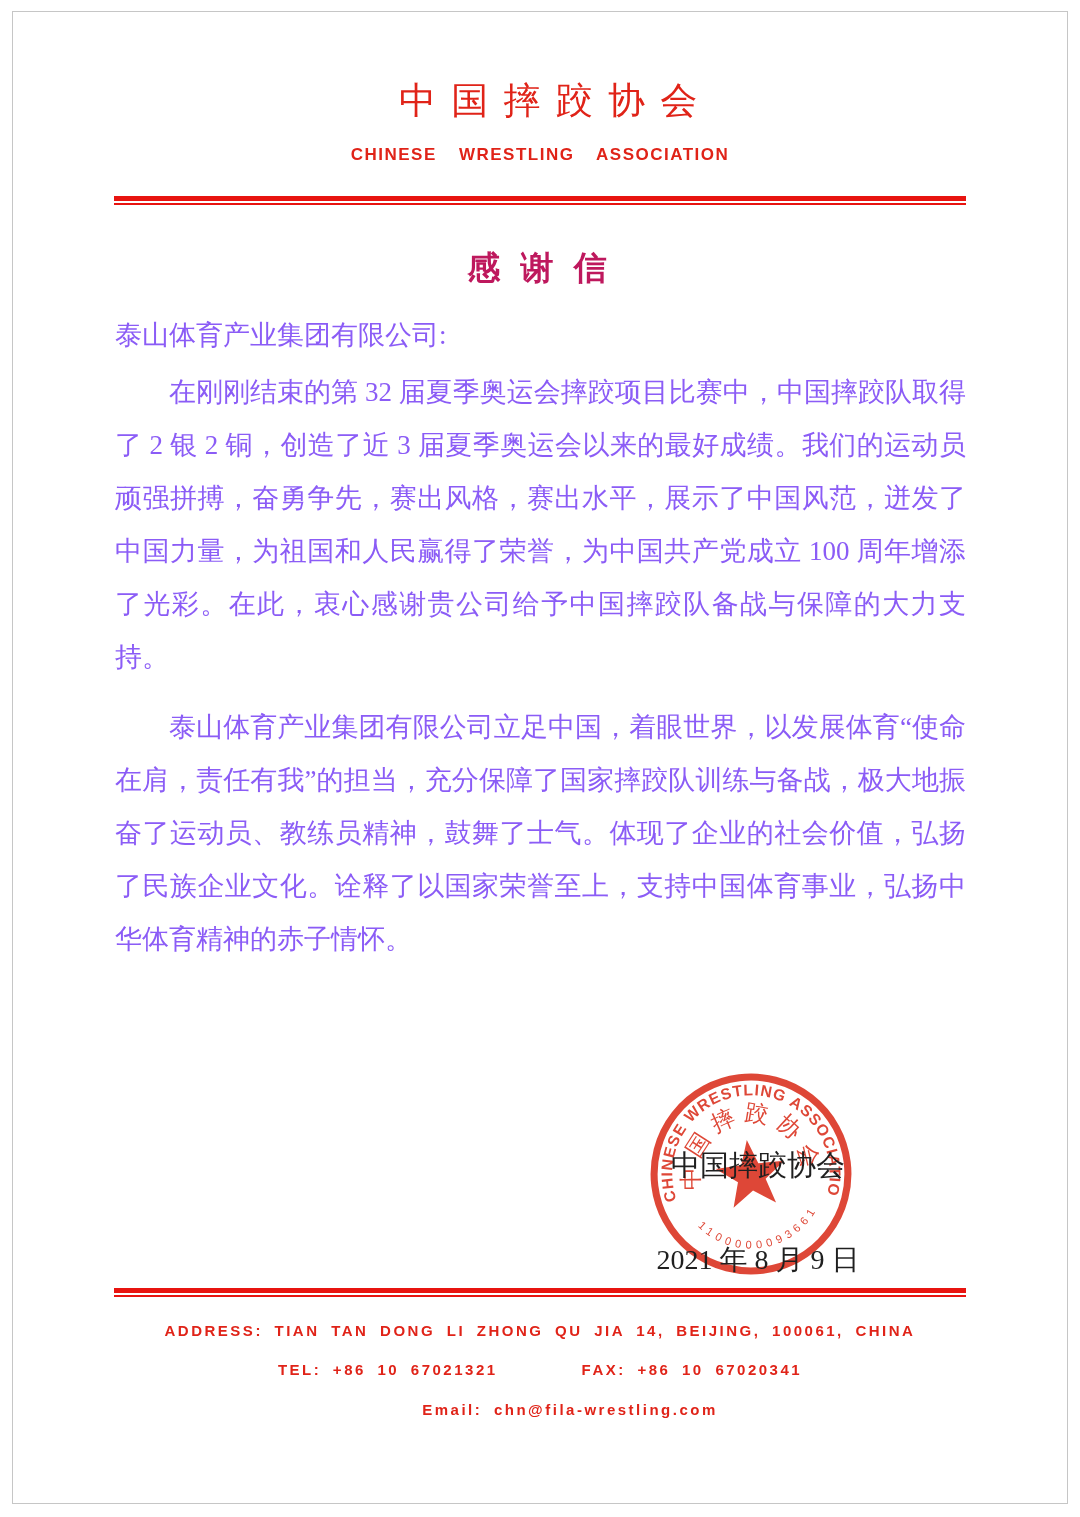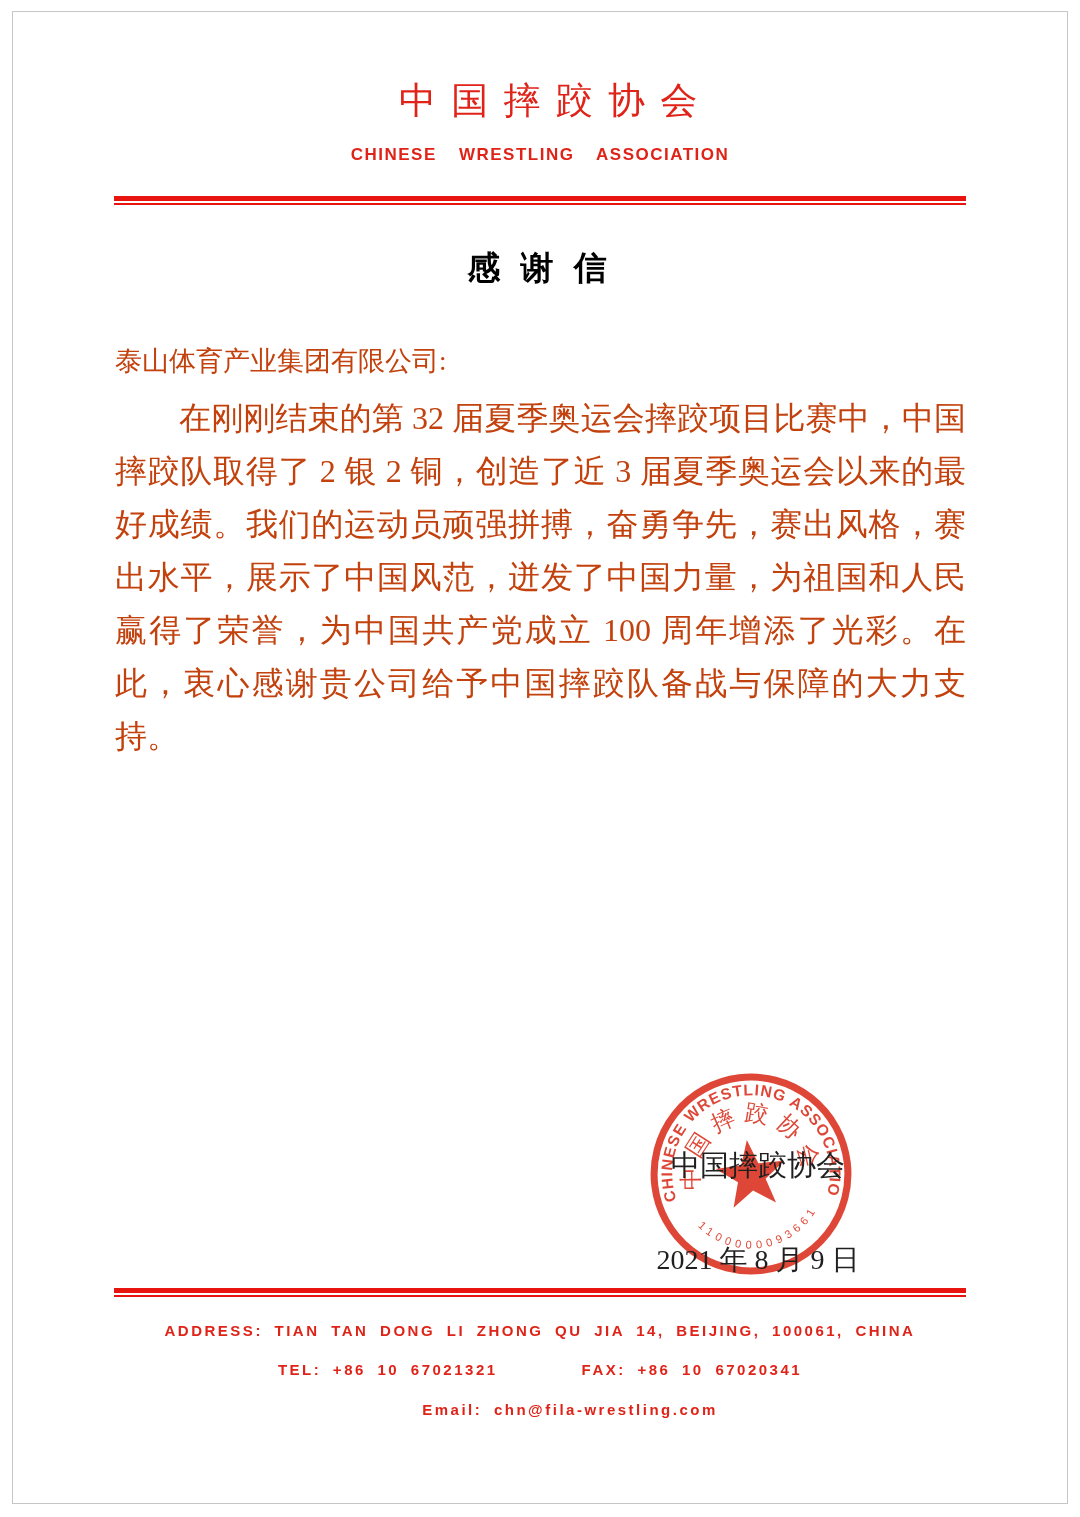--- a/index.html
+++ b/index.html
@@ -50,35 +50,34 @@
   .divider-top    { top: 196px; }
   .divider-bottom { top: 1288px; }
   
   .letter-title {
     position: absolute;
     top: 246px; left: 0; width: 100%;
     text-align: center;
     font-size: 33px;
     font-weight: bold;
     letter-spacing: 6px;
-    color: #000000;
+    color: #be185d;
   }
   .content {
     position: absolute;
     left: 115px; top: 314px; width: 851px;
-    color: #c2410c;
-    margin-top: 26px;
+    color: #8b5cf6;
   }
   .salutation {
     font-size: 27px;
     line-height: 42px;
     margin-bottom: 10px;
   }
   .content p {
-    font-size: 32px;
+    font-size: 27px;
     line-height: 53px;
     text-align: justify;
     text-indent: 2em;
     margin-bottom: 17px;
   }
   
   .seal {
     position: absolute;
     left: 645px; top: 1068px;
     width: 212px; height: 212px;
@@ -129,20 +128,21 @@
     <div class="thick"></div>
       <div class="gap"></div>
       <div class="thin"></div>
   </div>
 
   <div class="letter-title">感 谢 信</div>
 
   <div class="content">
     <div class="salutation">泰山体育产业集团有限公司:</div>
     <p>在刚刚结束的第 32 届夏季奥运会摔跤项目比赛中，中国摔跤队取得了 2 银 2 铜，创造了近 3 届夏季奥运会以来的最好成绩。我们的运动员顽强拼搏，奋勇争先，赛出风格，赛出水平，展示了中国风范，迸发了中国力量，为祖国和人民赢得了荣誉，为中国共产党成立 100 周年增添了光彩。在此，衷心感谢贵公司给予中国摔跤队备战与保障的大力支持。</p>
+    <p>泰山体育产业集团有限公司立足中国，着眼世界，以发展体育“使命在肩，责任有我”的担当，充分保障了国家摔跤队训练与备战，极大地振奋了运动员、教练员精神，鼓舞了士气。体现了企业的社会价值，弘扬了民族企业文化。诠释了以国家荣誉至上，支持中国体育事业，弘扬中华体育精神的赤子情怀。</p>
   </div>
 
   <svg class="seal" viewBox="0 0 210 210" xmlns="http://www.w3.org/2000/svg">
     <defs>
       <path id="arcTopEn" d="M 31.7 131.7 A 78 78 0 1 1 178.3 131.7" fill="none"></path>
       <path id="arcTopCn" d="M 54.8 118.5 A 52 52 0 1 1 155.2 118.5" fill="none"></path>
       <path id="arcBottom" d="M 39.7 139.7 A 74 74 0 0 0 170.3 139.7" fill="none"></path>
     </defs>
     <g transform="rotate(-7 105 105)" fill="#dc3a28">
       <circle cx="105" cy="105" r="96" fill="none" stroke="#dc3a28" stroke-width="7"></circle>

